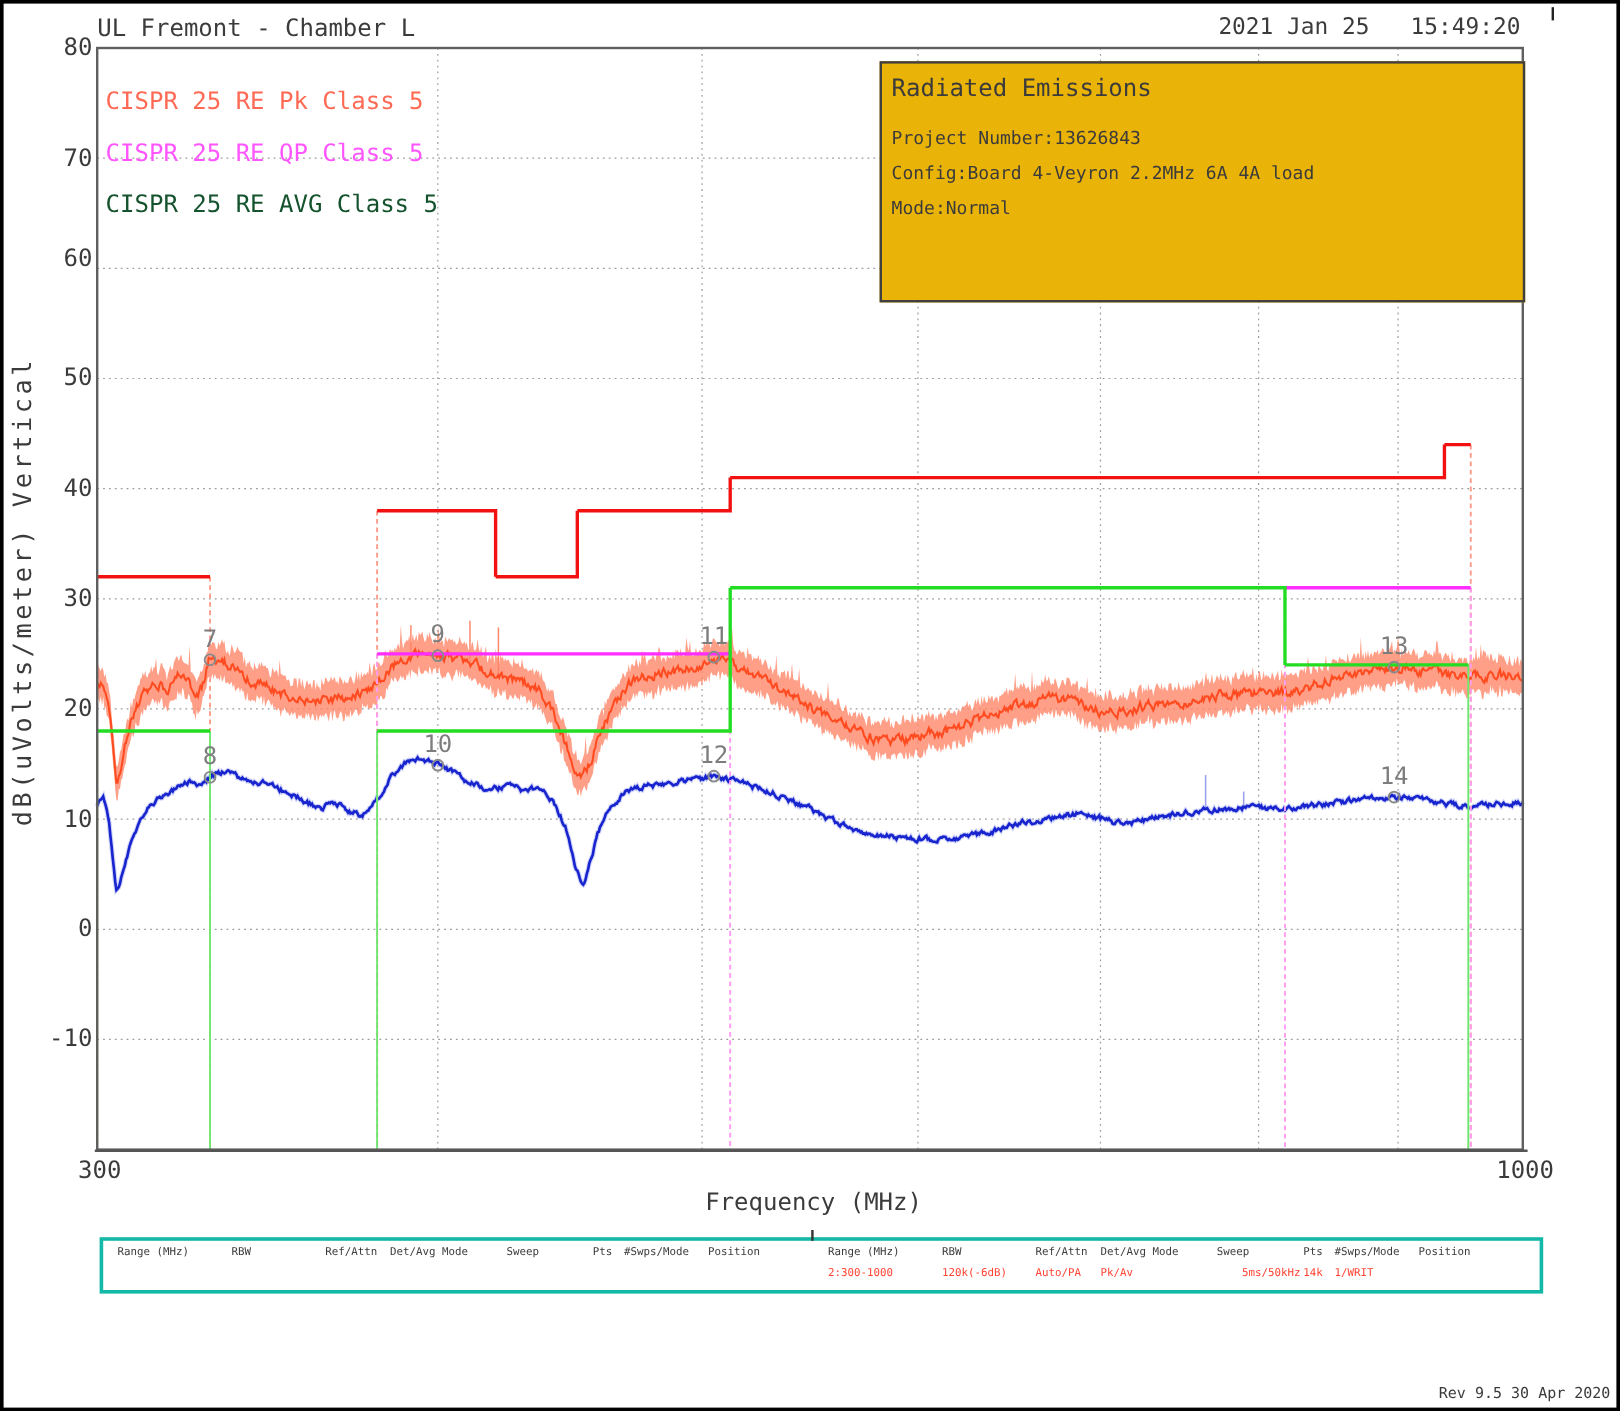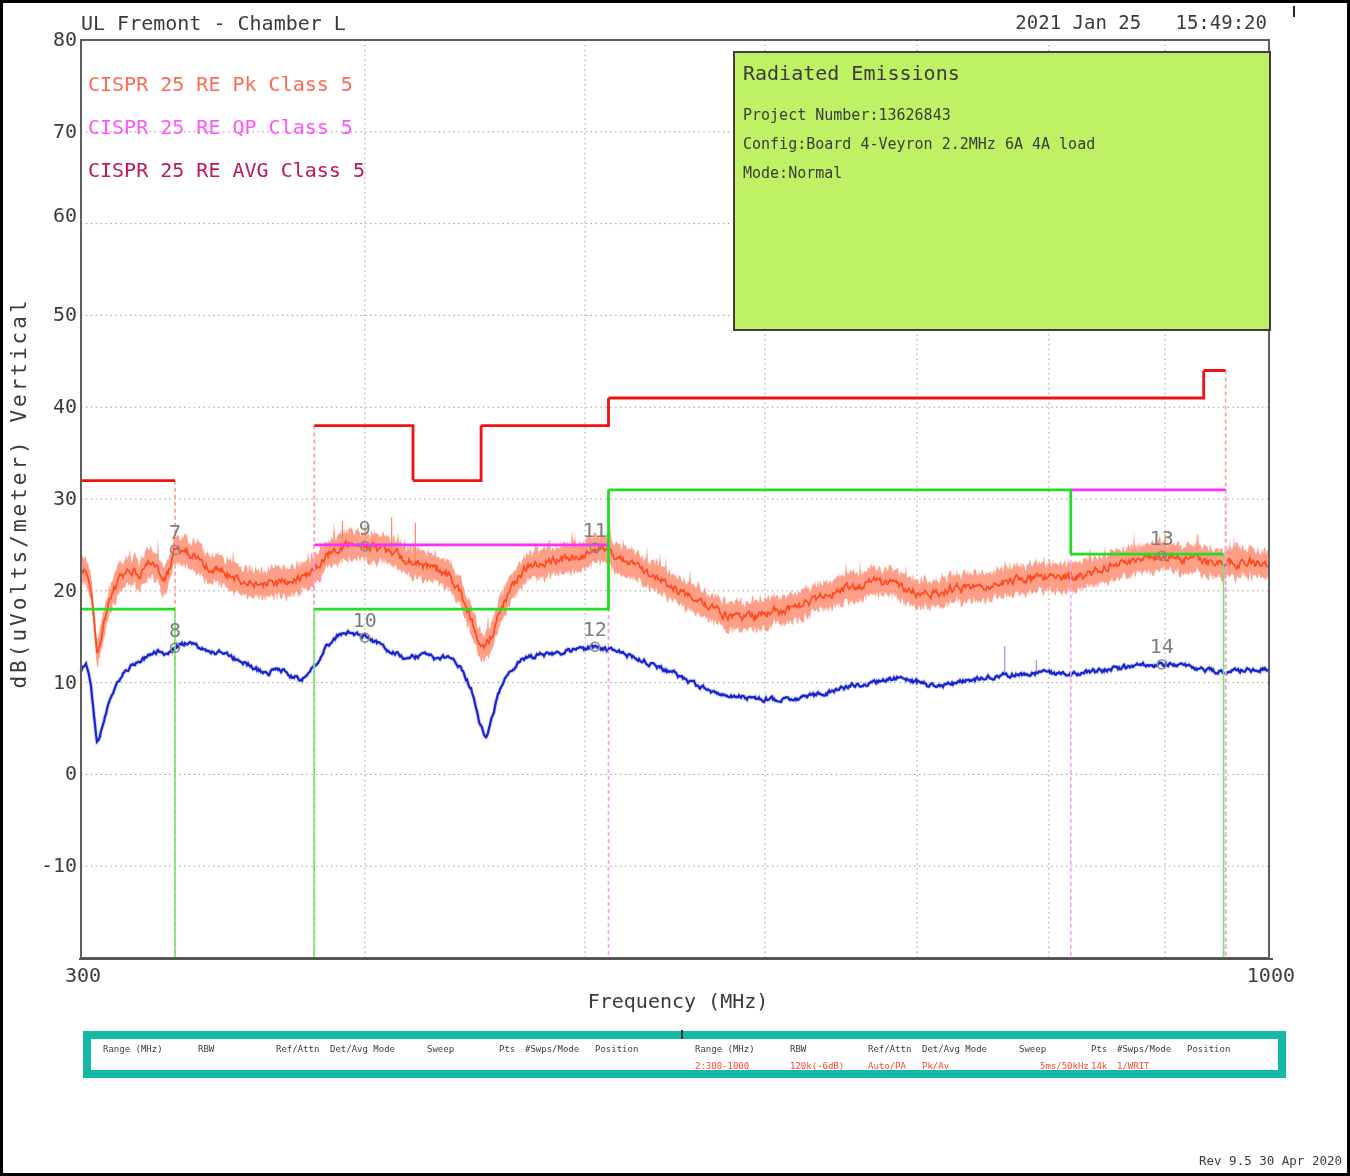--- a/index.html
+++ b/index.html
@@ -11,25 +11,25 @@
   .hdr-time{right:80px;top:8px;font-size:19px;white-space:pre;text-align:left;}
   .corner-tick{left:1290px;top:3px;width:2px;height:11px;background:#222;}
   .y-title{left:16px;top:490px;transform:translate(-50%,-50%) rotate(-90deg);white-space:nowrap;
            font-size:21px;letter-spacing:3px;}
   .x-title{left:0;width:1350px;top:986px;text-align:center;font-size:20px;}
   .xtick-min{left:62px;top:960px;font-size:20px;}
   .xtick-max{left:1192px;top:960px;width:100px;text-align:right;font-size:20px;}
   .ylab{position:absolute;left:28px;width:46px;text-align:right;font-size:20px;}
   #legend{left:85px;top:70px;}
   .legend-item{font-size:20px;line-height:23px;margin-bottom:20px;white-space:pre;}
-  .infobox{left:730px;top:48px;width:538px;height:280px;border:2px solid #3f3f3f;box-sizing:border-box;background:#bef264;}
+  .infobox{left:730px;top:48px;width:538px;height:201px;border:2px solid #3f3f3f;box-sizing:border-box;background:#eab308;}
   .infobox .title{margin:8px 0 0 8px;font-size:20px;}
   .infobox .lines{margin:16px 0 0 8px;}
   .info-line{font-size:15px;line-height:29px;white-space:pre;}
-  .ptable{left:80px;top:1028px;width:1203px;height:47px;border:8px solid #14b8a6;box-sizing:border-box;background:#fff;padding-left:28px;}
+  .ptable{left:80px;top:1028px;width:1203px;height:47px;border:3px solid #14b8a6;box-sizing:border-box;background:#fff;padding-left:28px;}
   .pt-group{position:absolute;top:0;height:100%;}
   .pt-cell{position:absolute;font-size:9px;white-space:nowrap;}
   .pt-head{top:5px;color:#3b3b3b;}
   .pt-val{top:22px;color:#ff4433;}
   .pt-tick{position:absolute;left:590px;top:-9px;width:2px;height:9px;background:#333;}
   .footer-left{left:5px;top:1150px;font-size:12.5px;white-space:pre;}
   .footer-right{right:5px;top:1150px;font-size:12.5px;white-space:pre;text-align:left;}
 </style>
 </head>
 <body>
@@ -113,21 +113,21 @@
       <div class="ylab" style="top: 483px;">30</div>
       <div class="ylab" style="top: 574.8px;">20</div>
       <div class="ylab" style="top: 666.6px;">10</div>
       <div class="ylab" style="top: 758.4px;">0</div>
       <div class="ylab" style="top: 850.2px;">-10</div>
     </div>
 
   <div class="abs" id="legend">
       <div class="legend-item" style="color: rgb(255, 106, 85);">CISPR 25 RE Pk Class 5</div>
       <div class="legend-item" style="color: rgb(255, 85, 255);">CISPR 25 RE QP Class 5</div>
-      <div class="legend-item" style="color: #be185d;">CISPR 25 RE AVG Class 5</div>
+      <div class="legend-item" style="color: #14532d;">CISPR 25 RE AVG Class 5</div>
     </div>
 
   <div class="abs infobox">
     <div class="title">Radiated Emissions</div>
     <div class="lines" id="info-lines">
         <div class="info-line">Project Number:13626843</div>
         <div class="info-line">Config:Board 4-Veyron 2.2MHz 6A 4A load</div>
         <div class="info-line">Mode:Normal</div>
       </div>
   </div>

